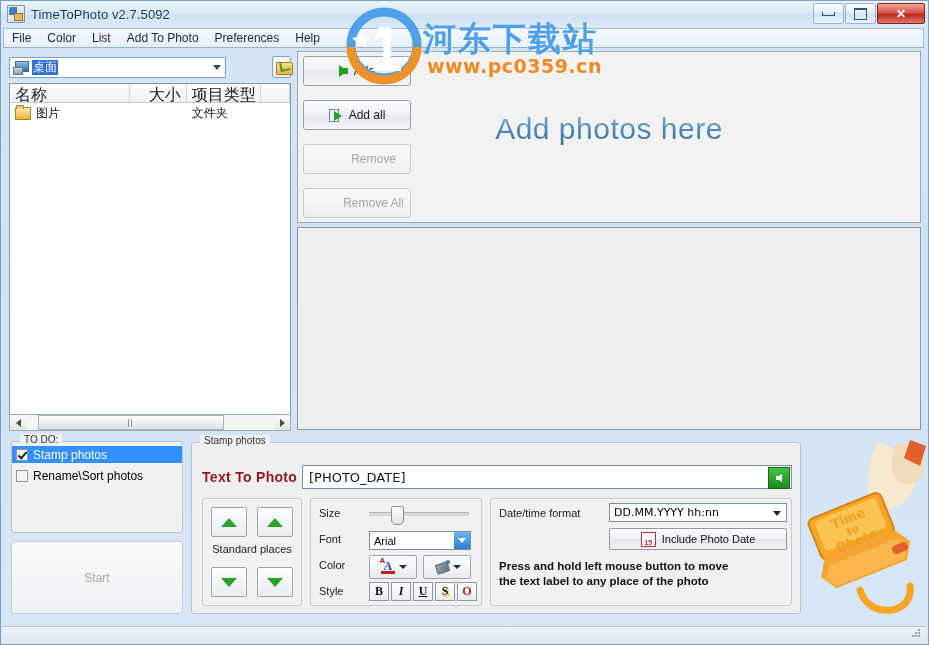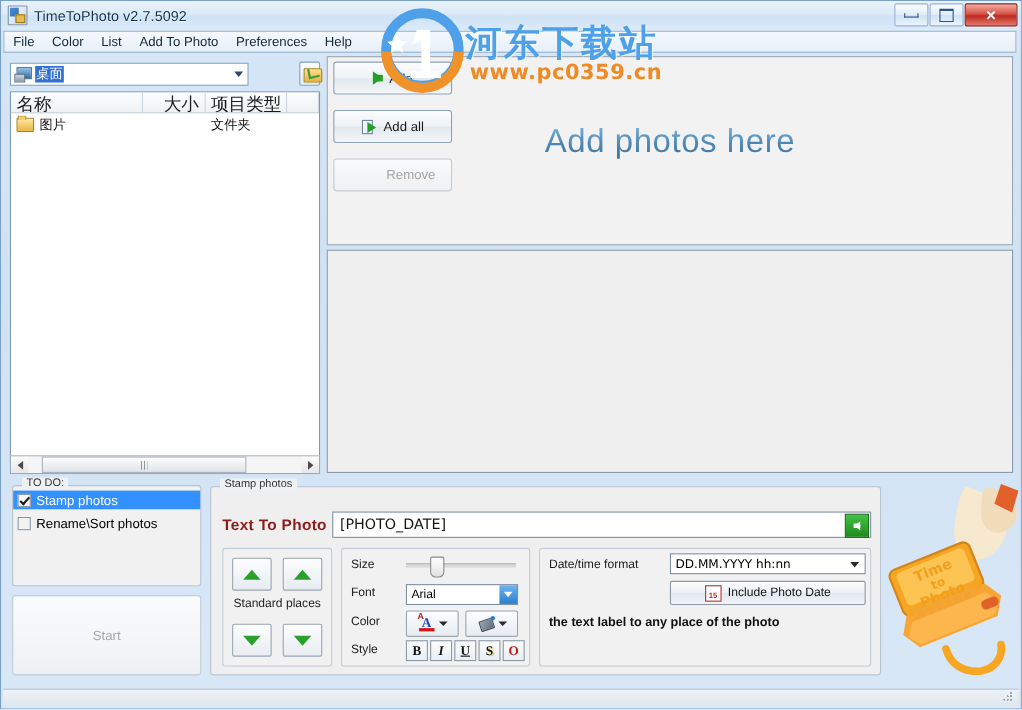--- a/index.html
+++ b/index.html
@@ -500,20 +500,23 @@
     <div class="abtn">
       <span class="arrow-green"></span>
       <span>Add</span>
     </div>
     <div class="abtn">
       <span class="addall-ico"></span>
       <span>Add all</span>
     </div>
     <div class="abtn disabled">
       <span>Remove</span>
+    </div>
+    <div class="abtn disabled">
+      <span>Remove All</span>
     </div>
   </div>
 
   <div class="wm">
     <svg width="100" height="80" viewBox="0 0 100 80" style="position:absolute;left:0;top:4px">
       <circle cx="45" cy="38" r="33" fill="none" stroke="#4ea0e8" stroke-width="9"></circle>
       <path d="M12 40 A33 33 0 0 0 78 40" fill="none" stroke="#f0922a" stroke-width="9"></path>
       <path d="M40 20 L52 20 L52 58 L62 58 L62 64 L34 64 L34 58 L44 58 L44 30 L36 33 Z" fill="#ffffff"></path>
       <path d="M22 24 l3 6 6 1 -4.5 4 1 6 -5.5-3 -5.5 3 1-6 -4.5-4 6-1 z" fill="#ffffff"></path>
     </svg>
@@ -606,20 +609,21 @@
         <span>DD.MM.YYYY hh:nn</span>
         <span class="dt-caret"></span>
       </div>
       <div class="incbtn">
         <span class="cal-ico">
             <span>15</span>
           </span>
         <span>Include Photo Date</span>
       </div>
       <div class="hint">
+        <div>Press and hold left mouse button to move</div>
         <div>the text label to any place of the photo</div>
       </div>
     </div>
   </div>
 
   <div class="stamp-art">
     <svg width="126" height="190" viewBox="0 0 126 190">
       <path d="M78 2 C92 6 104 14 112 26 C118 36 116 48 108 58 C100 68 88 72 78 66 C70 60 66 48 68 36 C70 22 72 10 78 2 Z" fill="#f7e9cf"></path>
       <path d="M96 4 C108 2 120 10 124 22 C126 32 120 42 110 44 C100 46 92 38 92 28 C92 16 92 8 96 4 Z" fill="#f1dcb9"></path>
       <path d="M110 0 L126 6 L120 26 L104 18 Z" fill="#e2602a"></path>

